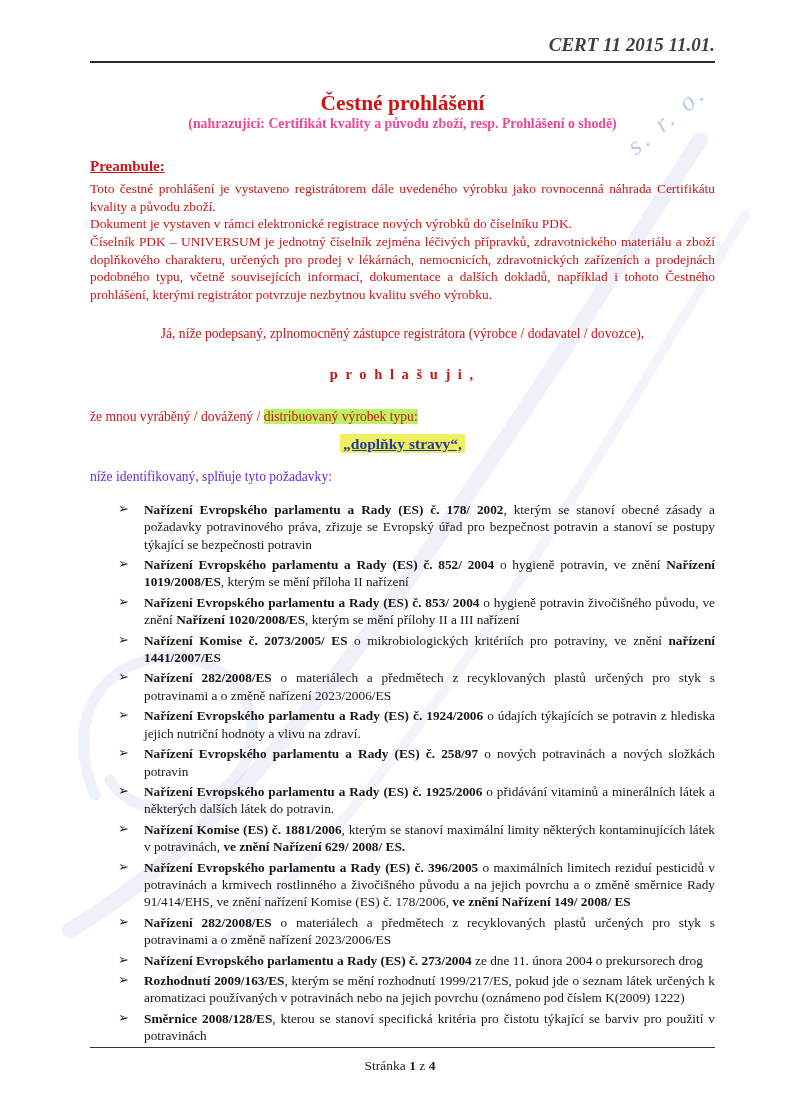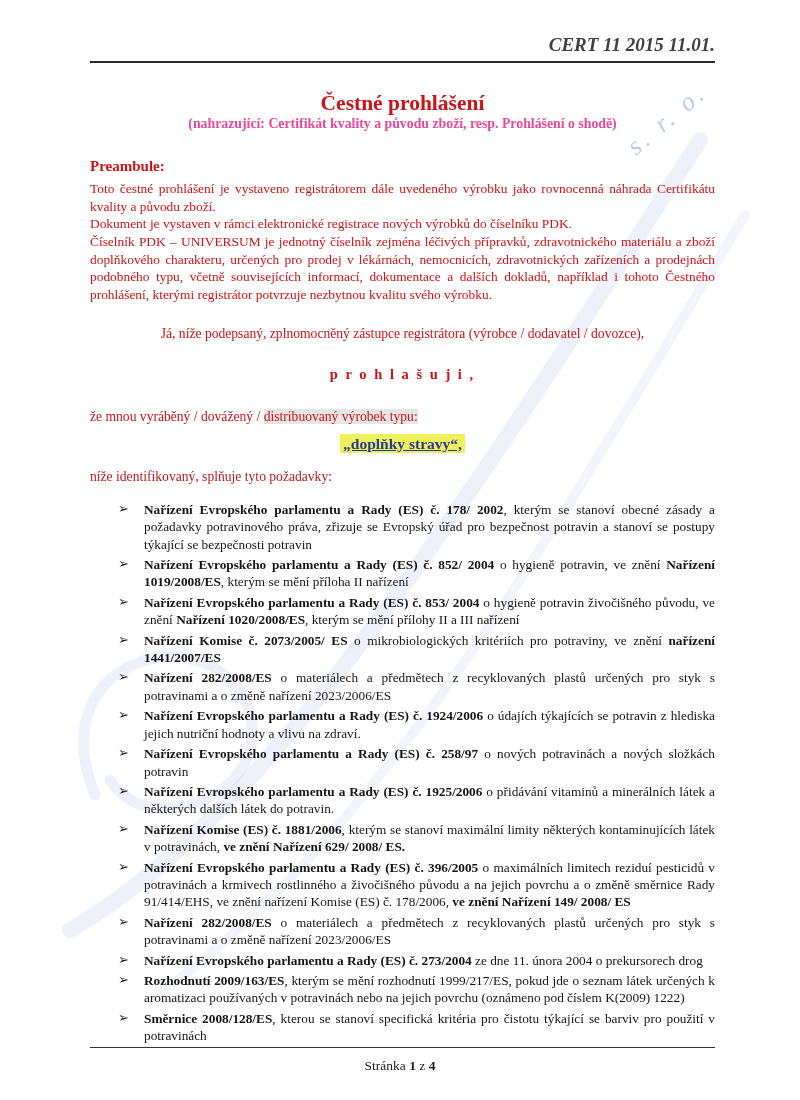--- a/index.html
+++ b/index.html
@@ -8,32 +8,32 @@
     position:relative;overflow:hidden;
     font-family:"Liberation Serif", serif;color:#1c1c1c;
     box-shadow:0 0 4px rgba(0,0,0,.3);
   }
   .watermark{position:absolute;inset:0;z-index:0;pointer-events:none;}
   .content{position:relative;z-index:1;padding:34px 85px 0 90px;}
   .doc-code{text-align:right;font-weight:bold;font-style:italic;font-size:19px;color:#404040;}
   .top-rule{border-top:2px solid #2a2a2a;margin-top:5px;}
   .title{margin-top:28px;text-align:center;color:#cc1414;font-weight:bold;font-size:21.5px;}
   .subtitle{text-align:center;color:#ec4899;font-weight:bold;font-size:13.8px;margin-top:0;}
-  .preambule-label{color:#cc1414;font-weight:bold;font-size:15px;margin-top:26px;margin-bottom:5px;}
+  .preambule-label{color:#cc1414;font-weight:bold;text-decoration:underline;font-size:15px;margin-top:26px;margin-bottom:5px;}
   .red-para{color:#cc1414;font-weight:normal;font-size:13.4px;line-height:1.32;text-align:justify;margin:0;}
   .decl-intro{color:#cc1414;font-size:13.6px;text-align:center;margin:22px 0 0;}
   .decl-verb{color:#cc1414;font-weight:bold;font-size:14.5px;text-align:center;letter-spacing:2px;margin:24px 0 8px;}
   .type-line{color:#cc1414;font-size:13.6px;margin:26px 0 0;}
-  .hl{background:#e5e5e5;}
+  .hl{background:#bef264;}
   .product{text-align:center;margin:10px 0 0;}
   .product-inner{
     color:#28379c;font-weight:bold;font-size:15.5px;
     text-decoration:underline;background:#eef05e;padding:1px 3px;
   }
-  .follow{font-size:13.6px;margin:16px 0 16px;color:#b91c1c;}
+  .follow{font-size:13.6px;margin:16px 0 16px;color:#6d28d9;}
   .req-list{list-style:none;margin:14px 0 0 28px;padding:0;}
   .req-item{
     position:relative;padding-left:26px;text-align:justify;
     font-size:13.3px;line-height:1.31;margin-bottom:3px;color:#161616;
   }
   .marker{position:absolute;left:0;top:-1px;font-size:13px;color:#222;}
   .b{font-weight:bold;}
   .footer-rule{position:absolute;left:90px;right:85px;bottom:52px;border-top:1.5px solid #333;z-index:1;}
   .footer{position:absolute;left:0;right:0;bottom:26px;text-align:center;font-size:13.5px;color:#1c1c1c;z-index:1;}
 </style>

